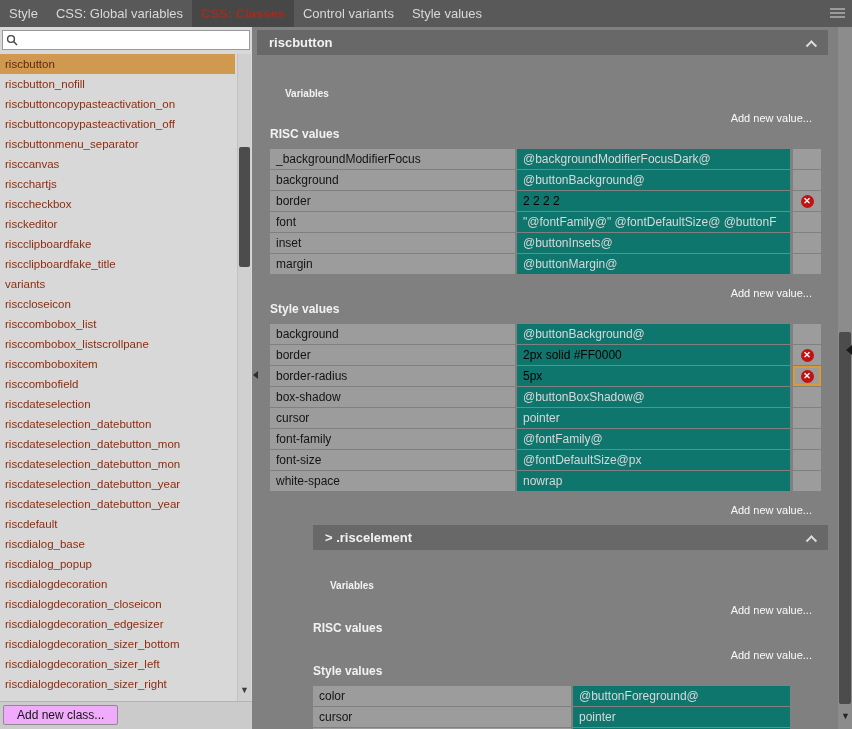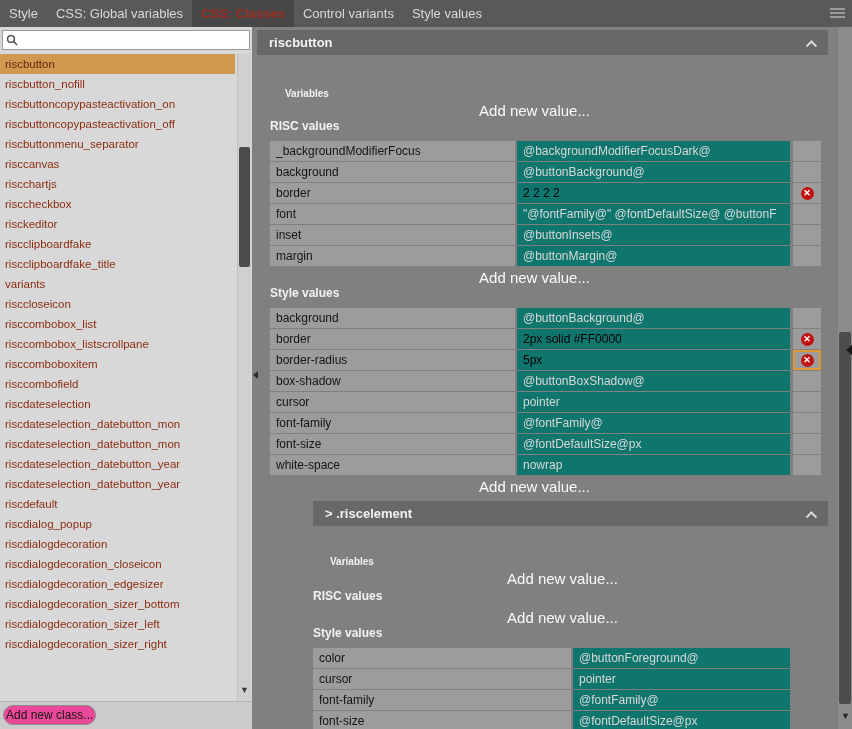--- a/index.html
+++ b/index.html
@@ -18,33 +18,33 @@
   .searchwrap{position:relative;padding:3px 2px;height:27px}
   .searchwrap input{width:100%;height:20px;border:1px solid #9a9a9a;background:#fff;padding-left:20px;font-size:12px;font-family:inherit;outline:none}
   .searchwrap svg{position:absolute;left:6px;top:7px}
   .classlist{flex:1;position:relative;overflow:hidden}
   .citem{height:20px;line-height:20px;padding-left:5px;font-size:11.5px;color:#8b2d11;white-space:nowrap;overflow:hidden;width:235px;cursor:pointer}
   .citem.sel{background:#d0994f;color:#612812}
   .sscroll{position:absolute;top:0;right:1px;width:14px;height:100%;background:#d0d0d0;border-left:1px solid #c2c2c2}
   .sthumb{position:absolute;left:1px;top:93px;width:11px;height:120px;background:#4c4c4c;border-radius:2px;cursor:pointer}
   .sarrow{position:absolute;bottom:6px;left:2px;font-size:9px;color:#3d3d3d;cursor:pointer}
   .sidebottom{height:28px;background:#cbcbcb;border-top:1px solid #b3b3b3;padding:3px 0 0 3px}
-  .addclass{display:inline-block;background:#ec4899;border:1px solid #8d8d8d;border-radius:10px;padding:2px 2px;font-size:12px;color:#141414;cursor:pointer}
+  .addclass{display:inline-block;background:#f0abfc;border:1px solid #8d8d8d;border-radius:2px;padding:2px 13px;font-size:12px;color:#141414;cursor:pointer}
 
   
   .main{position:absolute;top:27px;left:252px;width:600px;height:702px;background:#808080;overflow:hidden}
   .leftcollapse{position:absolute;left:1px;top:344px;width:0;height:0;border-top:4px solid transparent;border-bottom:4px solid transparent;border-right:5px solid #2e2e2e;cursor:pointer}
   .content{position:absolute;left:5px;top:3px;width:571px}
 
   .panel-header{height:25px;background:#686868;display:flex;align-items:center;color:#f2f2f2;font-weight:bold;font-size:13px;cursor:pointer}
   .panel-header .t{margin-left:12px}
   .chev{margin-left:auto;margin-right:14px;width:8px;height:8px;border-top:2px solid #dcdcdc;border-right:2px solid #dcdcdc;transform:rotate(-45deg) translate(-1px,3px)}
 
   .sect-vars{margin:33px 0 0 28px;font-weight:bold;font-size:10px;color:#f2f2f2}
-  .addrow{text-align:center;padding-right:16px;font-size:15px;color:#fafafa;margin-top:5px;height:13px;line-height:13px;cursor:pointer}
+  .addrow{text-align:right;padding-right:16px;font-size:11px;color:#fafafa;margin-top:13px;height:13px;line-height:13px;cursor:pointer}
   .sect{margin:2px 0 7px 13px;font-weight:bold;font-size:12px;color:#f2f2f2;height:15px;line-height:15px}
   .tbl{margin-left:13px}
   .row{display:flex;height:20px;line-height:20px;margin-bottom:1px;font-size:12px}
   .k{width:245px;background:#9c9c9c;color:#141414;padding-left:6px;overflow:hidden;white-space:nowrap}
   .v{width:273px;background:#0f766e;padding-left:6px;margin-left:2px;overflow:hidden;white-space:nowrap;cursor:text}
   .v.inh{color:#d8d8d8}
   .v.exp{color:#000}
   .d{width:28px;background:#9c9c9c;margin-left:3px;display:flex;align-items:center;justify-content:center}
   .d.focus{box-shadow:inset 0 0 0 2px #dd9933}
   .delbtn{width:13px;height:13px;border-radius:50%;background:#c11212;color:#fff;font-size:9px;line-height:13px;text-align:center;cursor:pointer;font-weight:bold}
@@ -98,25 +98,27 @@
     <div class="citem">risckeditor</div>
     <div class="citem">riscclipboardfake</div>
     <div class="citem">riscclipboardfake_title</div>
     <div class="citem">variants</div>
     <div class="citem">risccloseicon</div>
     <div class="citem">risccombobox_list</div>
     <div class="citem">risccombobox_listscrollpane</div>
     <div class="citem">risccomboboxitem</div>
     <div class="citem">risccombofield</div>
     <div class="citem">riscdateselection</div>
+    <div class="citem">riscdateselection_datebutton</div>
     <div class="citem">riscdateselection_datebutton_mon</div>
     <div class="citem">riscdateselection_datebutton_mon</div>
     <div class="citem">riscdateselection_datebutton_year</div>
     <div class="citem">riscdateselection_datebutton_year</div>
     <div class="citem">riscdefault</div>
+    <div class="citem">riscdialog_base</div>
     <div class="citem">riscdialog_popup</div>
     <div class="citem">riscdialogdecoration</div>
     <div class="citem">riscdialogdecoration_closeicon</div>
     <div class="citem">riscdialogdecoration_edgesizer</div>
     <div class="citem">riscdialogdecoration_sizer_bottom</div>
     <div class="citem">riscdialogdecoration_sizer_left</div>
     <div class="citem">riscdialogdecoration_sizer_right</div>
     <div class="sscroll">
       <div class="sthumb"></div>
       <div class="sarrow">▼</div>

